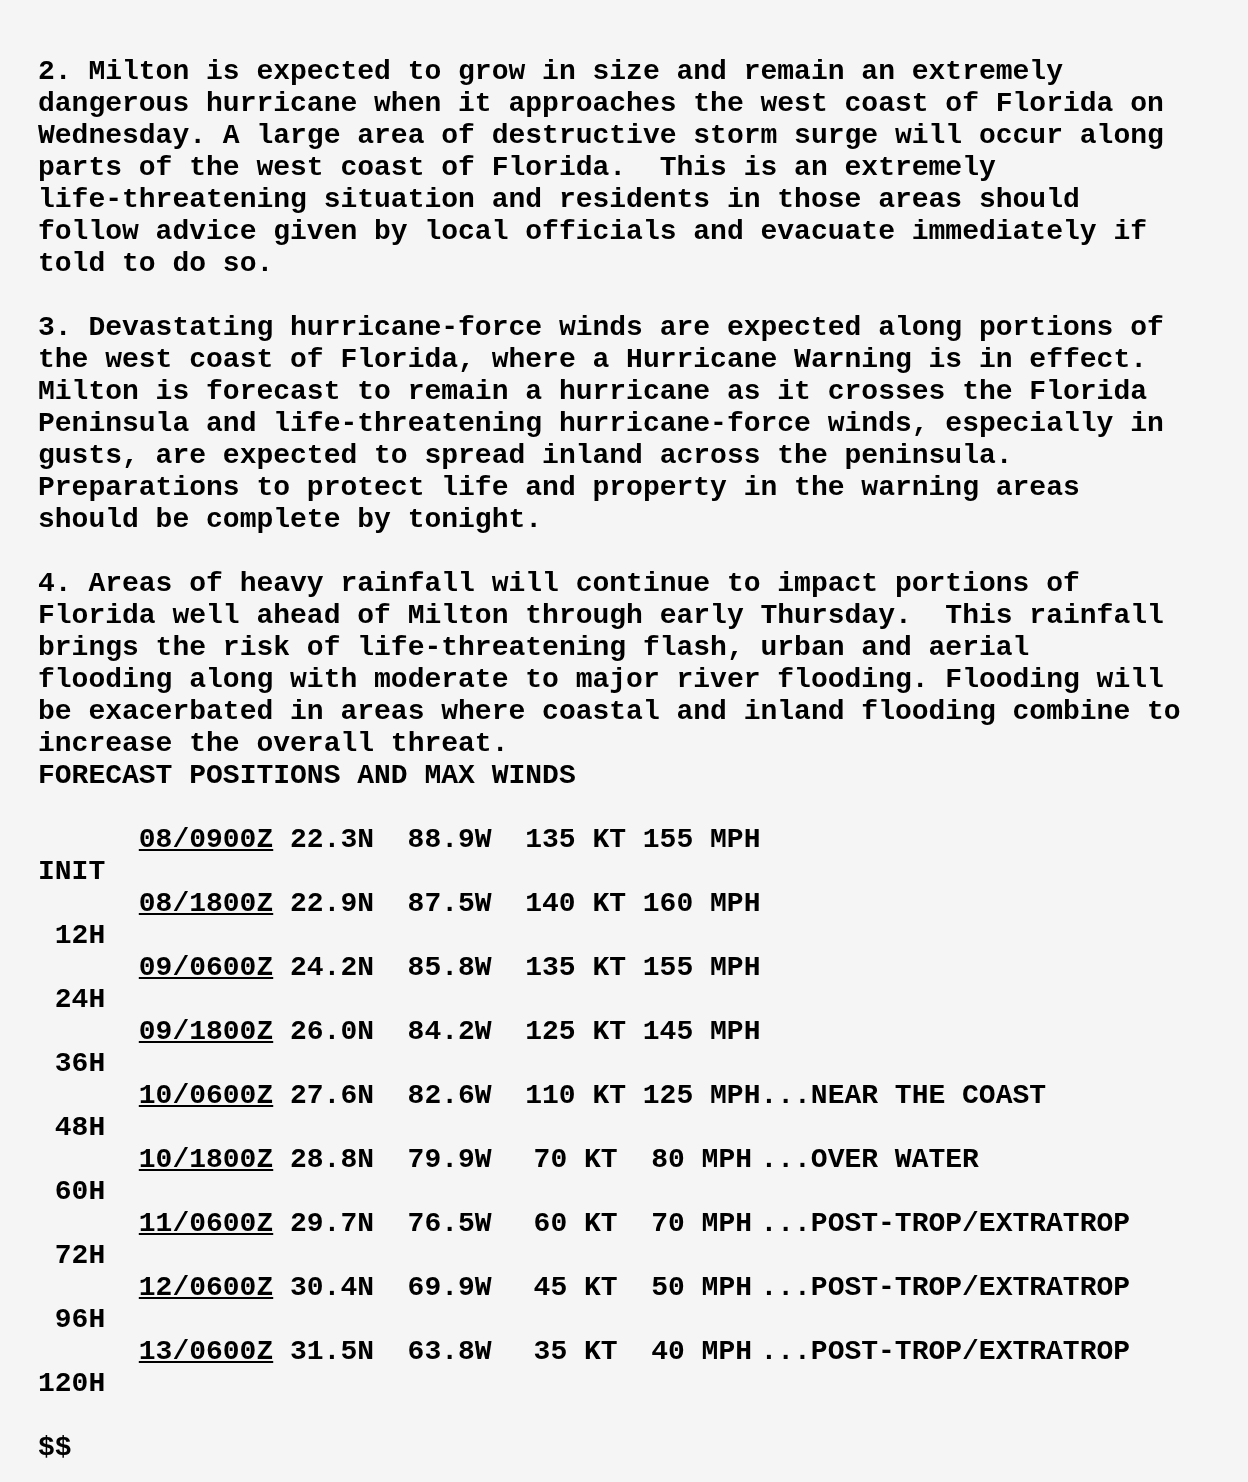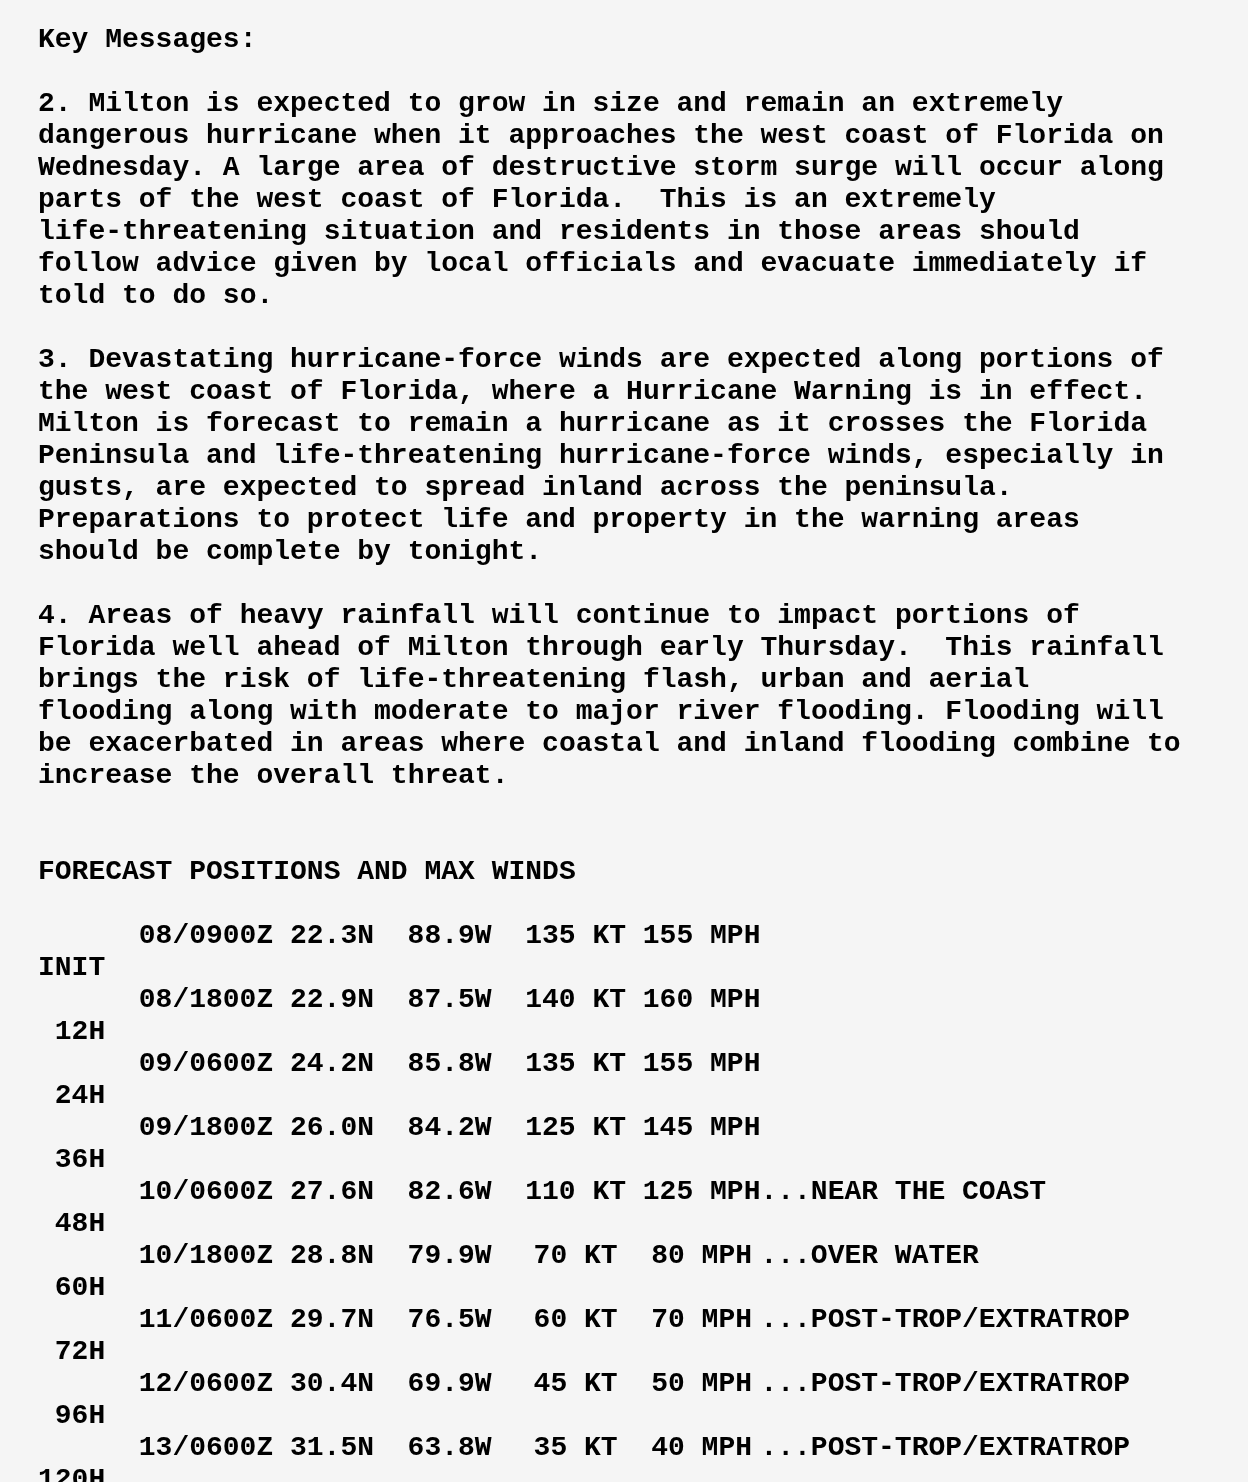--- a/index.html
+++ b/index.html
@@ -17,40 +17,39 @@
     line-height: 32px;
     box-sizing: border-box;
   }
   .doc {
     padding: 24px 38px 40px 38px;
   }
   .pre {
     white-space: pre;
   }
   .m1 { margin-top: 32px; }  
-  .m2 { margin-top: 64px; }  
+  .m2 { }  
   .trow {
     display: flex;
     white-space: pre;
   }
   .c { display: block; flex: 0 0 auto; }
   .c-tau  { width: 4ch; text-align: right; margin-top: 32px; }
-  .c-time { width: 8ch; margin-left: 2ch; }
+  .c-time { width: 8ch; margin-left: 2ch; text-decoration: underline; }
   .c-lat  { width: 5ch; margin-left: 1ch; }
   .c-lon  { width: 5ch; margin-left: 2ch; }
   .c-kt   { width: 6ch; margin-left: 2ch; text-align: center; }
   .c-mph  { width: 7ch; margin-left: 1ch; text-align: center; }
   .c-note { }
 </style>
 </head>
 <body style="background: rgb(245, 245, 245); color: rgb(0, 0, 0);">
 
 <div class="doc">
 
-  <div class="pre">Key Messages:</div>
 
   <div class="pre m1">2. Milton is expected to grow in size and remain an extremely
 dangerous hurricane when it approaches the west coast of Florida on
 Wednesday. A large area of destructive storm surge will occur along
 parts of the west coast of Florida.  This is an extremely
 life-threatening situation and residents in those areas should
 follow advice given by local officials and evacuate immediately if
 told to do so.</div>
   <div class="pre m1">3. Devastating hurricane-force winds are expected along portions of
 the west coast of Florida, where a Hurricane Warning is in effect.

